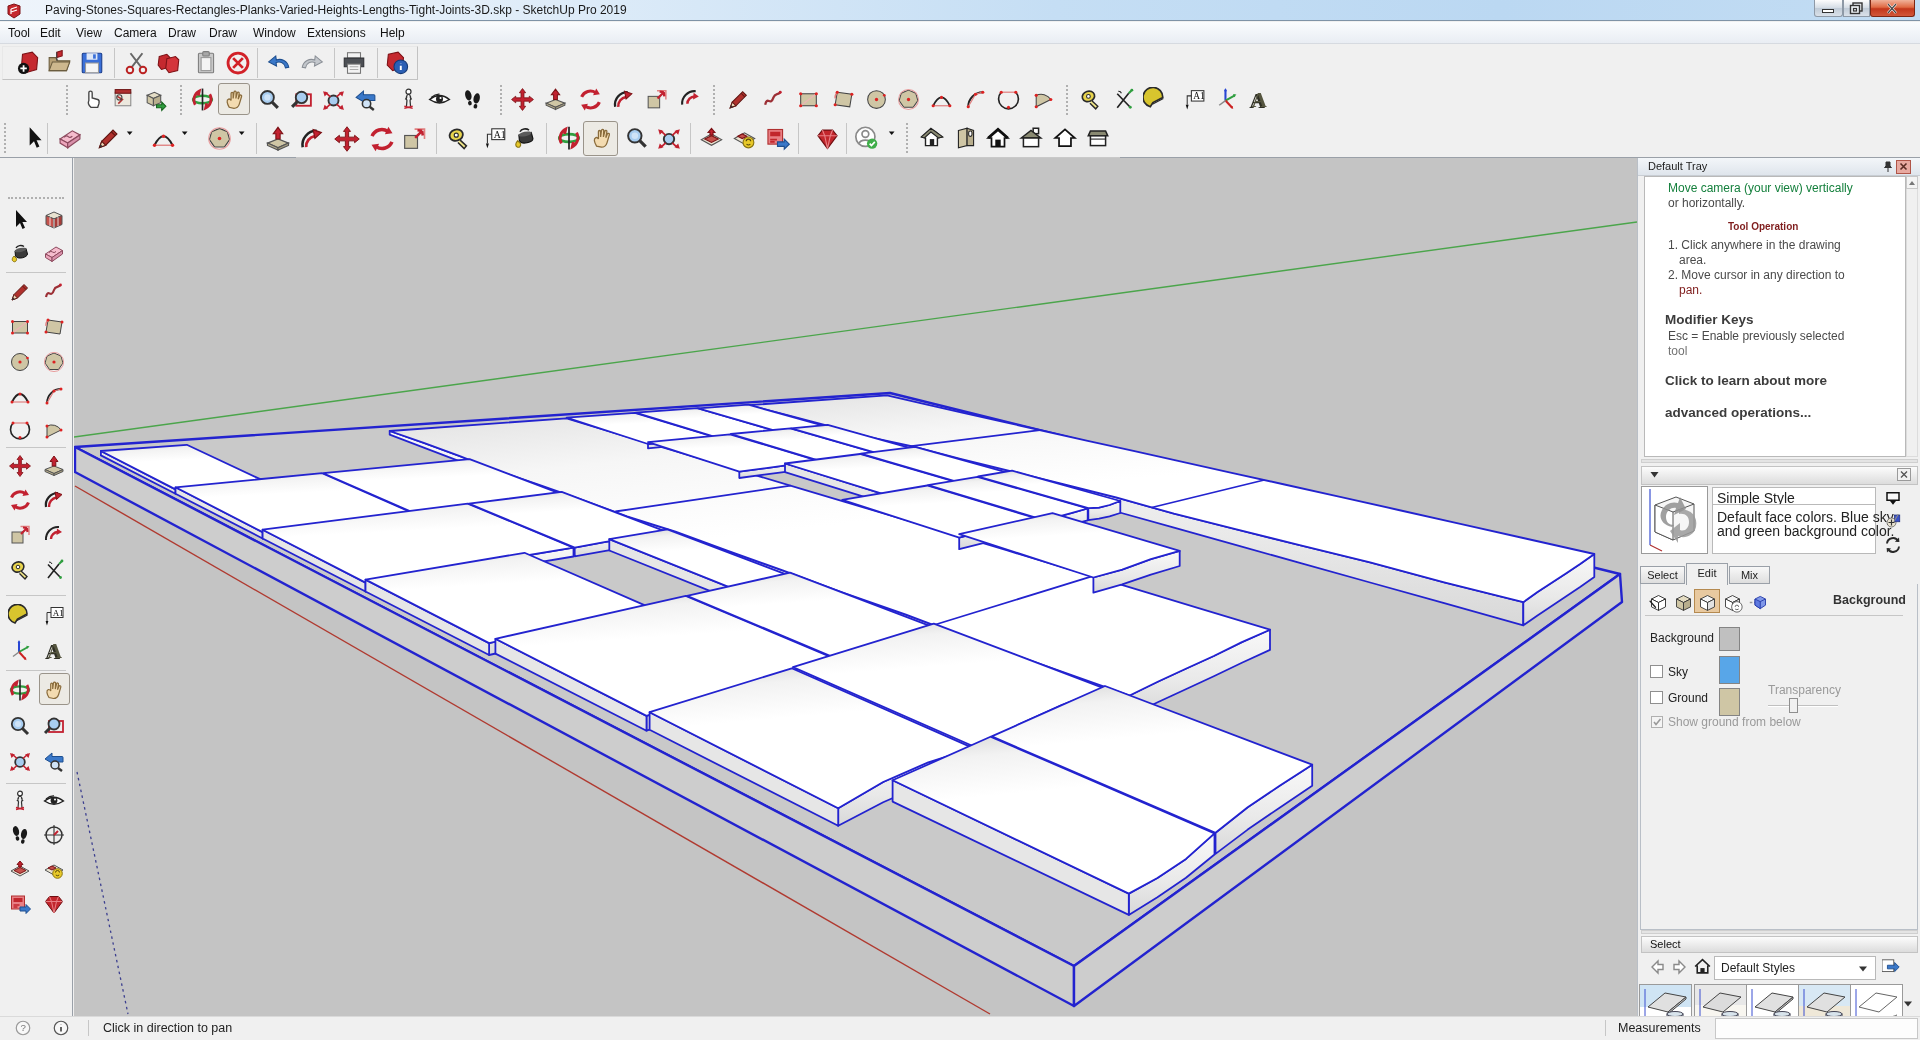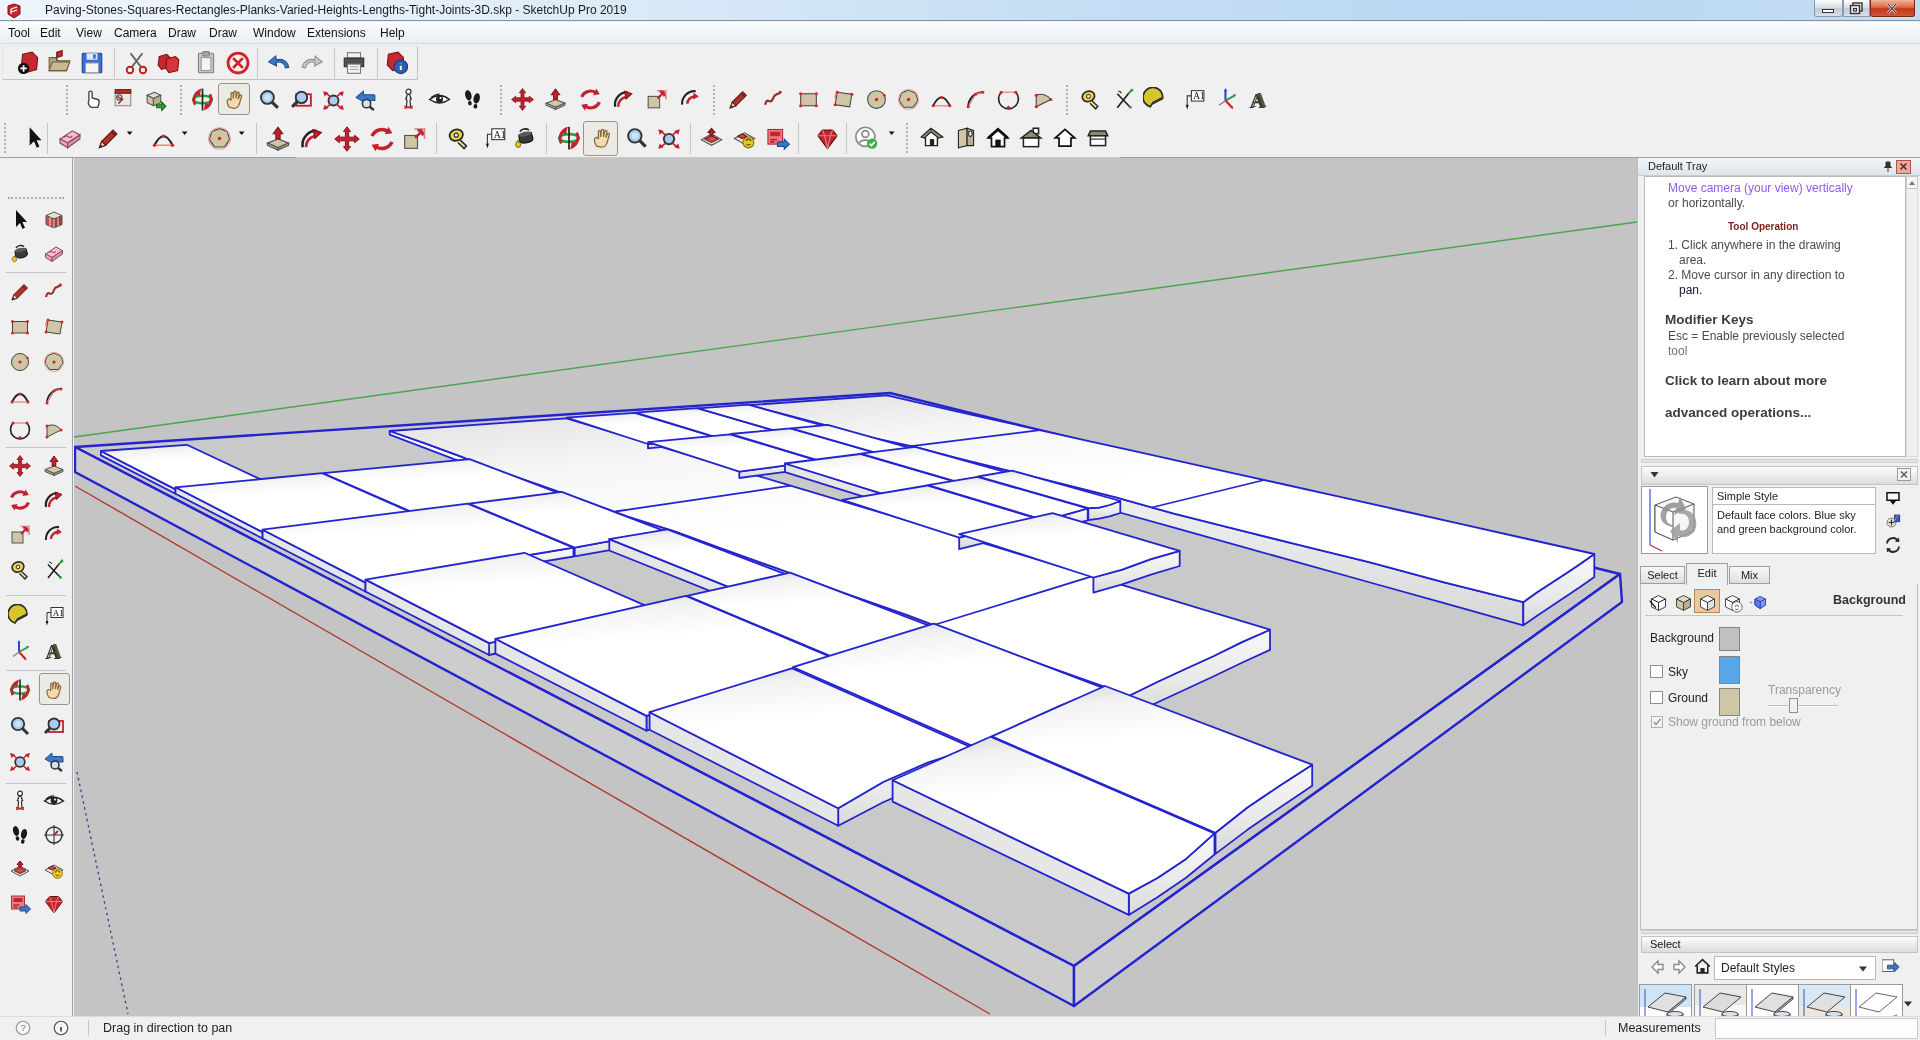--- a/index.html
+++ b/index.html
@@ -12,21 +12,21 @@
 .vsep{position:absolute;width:1px;background:#c6c6c6}
 .grip{position:absolute;width:0;border-left:2px dotted #b0b0b0}
 .hgrip{position:absolute;height:0;border-top:2px dotted #b0b0b0}
 .hsep{position:absolute;height:1px;background:#c6c6c6}
 .pressed{position:absolute;background:#eceae4;border:1px solid #9a948a;border-radius:3px}
 #lbar{left:0;top:158px;width:73px;height:858px;background:#f0f0f0;border-right:1px solid #9aa0a8}
 #tray{left:1637px;top:158px;width:283px;height:858px;background:#f0f0f0;border-left:1px solid #b9bfc7}
 .traytitle{left:1638px;top:158px;width:314px;height:18px;background:linear-gradient(#f3f6f9,#dfe5ec);border-bottom:1px solid #c8cdd3;font-size:11px;color:#222;padding-left:10px;padding-top:2px}
 .sechdr{position:absolute;background:linear-gradient(#fcfcfc,#dcdcdc);border:1px solid #c3c3c3;font-size:11px;color:#111}
 .whitebox{position:absolute;background:#fff;border:1px solid #b9b9b9}
-.t11{position:absolute;font-size:11px;color:#222;white-space:pre}
+.t11{position:absolute;font-size:14px;color:#222;white-space:pre}
 .t12{position:absolute;font-size:12px;color:#222;white-space:pre}
 .b12{position:absolute;font-size:12.5px;color:#333;font-weight:bold;white-space:pre}
 .gray{color:#9a9a9a}
 .cb{position:absolute;width:13px;height:13px;background:#fff;border:1px solid #8f8f8f}
 #statusbar{left:0;top:1016px;width:1920px;height:24px;background:#f0f0f0;border-top:1px solid #dadada}
 .tab{position:absolute;font-size:11px;color:#222;text-align:center;border:1px solid #9aa0a8;background:linear-gradient(#f8f8f8,#dedede)}
 .tabact{background:#f0f0f0}
 </style></head><body>
 <div id="titlebar" class="abs"></div>
 <svg class="abs" style="left:6px;top:3px" width="16" height="16" viewBox="0 0 16 16">
@@ -804,27 +804,27 @@
 <div id="tray" class="abs"></div>
 <div class="traytitle abs">Default Tray</div>
 <svg class="abs" style="left:1882px;top:161px" width="12" height="12" viewBox="0 0 12 12">
     <path d="M4,1 h4 v4 l1.5,1.5 h-7 L4,5 Z M6,6.5 V11" fill="#333" stroke="#333"></path>
   </svg>
 <div class="abs" style="left:1896px;top:160px;width:15px;height:14px;background:#e8a9a0;border:1px solid #b05548"></div>
 <svg class="abs" style="left:1899px;top:162px" width="9" height="9" viewBox="0 0 9 9">
     <path d="M1.5,1.5 L7.5,7.5 M7.5,1.5 L1.5,7.5" stroke="#5a2c24" stroke-width="1.6"></path>
   </svg>
 <div class="whitebox" style="left:1644px;top:176px;width:262px;height:281px"></div>
-<div class="t12" style="left:1668px;top:181px;color:#8b5cf6">Move camera (your view) vertically</div>
+<div class="t12" style="left:1668px;top:181px;color:#15803d">Move camera (your view) vertically</div>
 <div class="t12" style="left:1668px;top:196px;color:#4a4a4a">or horizontally.</div>
 <div class="b12" style="left:1728px;top:221px;font-size:10px;color:#7f1d1d">Tool Operation</div>
 <div class="t12" style="left:1668px;top:238px;color:#4a4a4a">1. Click anywhere in the drawing</div>
 <div class="t12" style="left:1679px;top:253px;color:#4a4a4a">area.</div>
 <div class="t12" style="left:1668px;top:268px;color:#4a4a4a">2. Move cursor in any direction to</div>
-<div class="t12" style="left:1679px;top:283px;color:#0f172a">pan.</div>
+<div class="t12" style="left:1679px;top:283px;color:#7f1d1d">pan.</div>
 <div class="b12" style="left:1665px;top:312px;font-size:13.5px;color:#3c3c3c">Modifier Keys</div>
 <div class="t12" style="left:1668px;top:329px;color:#4a4a4a">Esc = Enable previously selected</div>
 <div class="t12" style="left:1668px;top:344px;color:#737373">tool</div>
 <div class="b12" style="left:1665px;top:373px;font-size:13.5px;color:#3c3c3c">Click to learn about more</div>
 <div class="b12" style="left:1665px;top:405px;font-size:13.5px;color:#3c3c3c">advanced operations...</div>
 <div class="abs" style="left:1906px;top:176px;width:12px;height:281px;background:#f0f0f0;border:1px solid #dcdcdc"></div>
 <div class="abs" style="left:1906px;top:176px;width:12px;height:13px;background:#f4f4f4;border:1px solid #c8c8c8"></div>
 <svg class="abs" style="left:1908px;top:180px" width="8" height="6" viewBox="0 0 8 6">
     <path d="M1,5 L4,1 L7,5 Z" fill="#777"></path>
   </svg>
@@ -993,15 +993,15 @@
 <div id="statusbar" class="abs"></div>
 <svg class="abs" style="left:14px;top:1019px" width="18" height="18" viewBox="0 0 24 24">
     <circle cx="12" cy="12" r="9" fill="#f8f8f8" stroke="#9a9a9a" stroke-width="1.6"></circle>
     <text x="8.5" y="16.5" font-size="13" fill="#777">?</text>
   </svg>
 <svg class="abs" style="left:52px;top:1019px" width="18" height="18" viewBox="0 0 24 24">
     <circle cx="12" cy="12" r="9" fill="#f8f8f8" stroke="#555" stroke-width="1.6"></circle>
     <path d="M12,7 v0.3 M12,10.5 v6" stroke="#333" stroke-width="2"></path>
   </svg>
 <div class="vsep" style="left:88px;top:1020px;height:16px"></div>
-<div class="t12" style="left:103px;top:1021px;font-size:12.5px">Drag in direction to pan</div>
+<div class="t12" style="left:103px;top:1021px;font-size:12.5px">Click in direction to pan</div>
 <div class="vsep" style="left:1605px;top:1020px;height:16px"></div>
 <div class="t12" style="left:1618px;top:1021px;font-size:12.5px">Measurements</div>
 <div class="abs" style="left:1715px;top:1018px;width:203px;height:21px;background:#fdfdfd;border:1px solid #c8c8c8"></div>
 </body></html>

